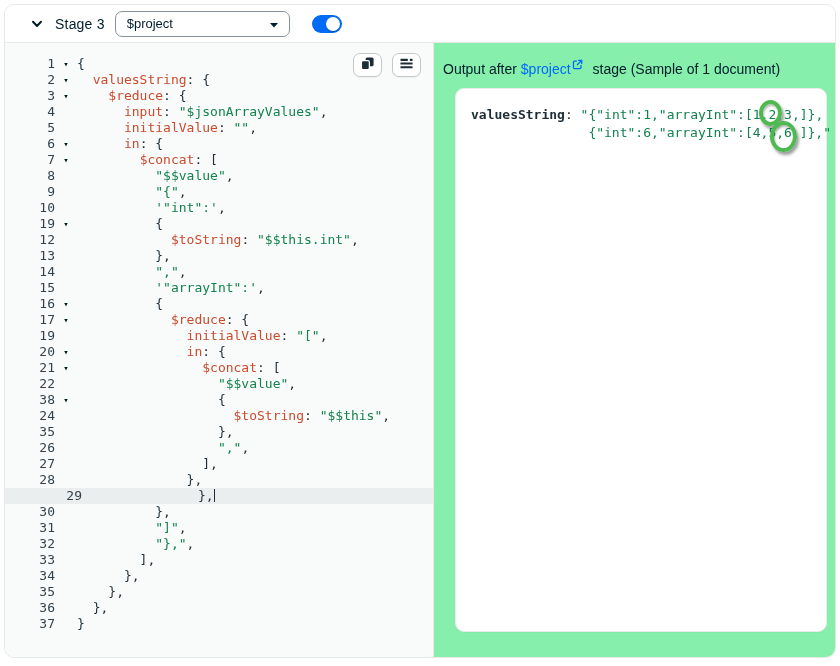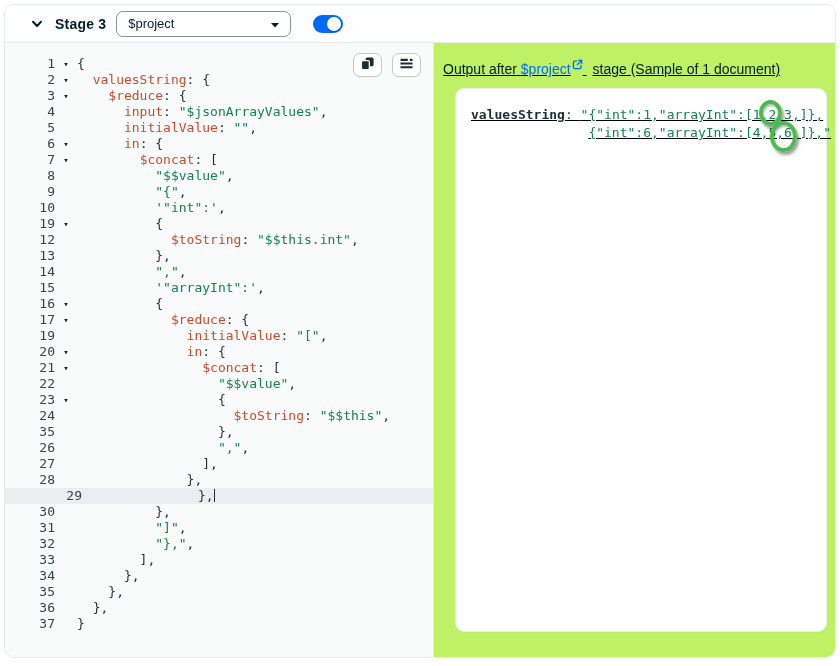--- a/index.html
+++ b/index.html
@@ -3,21 +3,21 @@
 <meta charset="utf-8">
 <style>
   * { margin:0; padding:0; box-sizing:border-box; }
   html,body { width:840px; height:666px; background:#ffffff; font-family:"Liberation Sans", sans-serif; }
   .stage-card { position:absolute; left:4px; top:4px; width:832px; height:654px;
     background:#fff; border:1px solid #e5eae9; border-radius:10px; overflow:hidden; }
   
   .stage-header { height:38px; display:flex; align-items:center; padding-left:24px;
     border-bottom:1px solid #e5eae9; background:#fff; }
   .collapse-btn { width:16px; height:16px; display:flex; align-items:center; justify-content:center; cursor:pointer; }
-  .stage-label { font-weight:bold; font-size:14px; color:#001e2b; margin-left:10px; letter-spacing:.2px; }
+  .stage-label { font-weight:normal; font-size:14px; color:#001e2b; margin-left:10px; letter-spacing:.2px; }
   .op-select { margin-left:10px; width:175px; height:26px; border:1px solid #889397; border-radius:7px;
     background:#fff; display:flex; align-items:center; padding:0 10px 0 11px; cursor:pointer; }
   .op-select .sel-text { font-size:13px; color:#001e2b; flex:1; }
   .toggle { margin-left:22px; width:30px; height:18px; border-radius:9px; background:#016bf8; position:relative; cursor:pointer; }
   .toggle .knob { position:absolute; top:2px; left:14px; width:14px; height:14px; border-radius:50%; background:#fff;
     box-shadow:0 1px 1px rgba(0,0,0,.25); }
   
   .stage-body { display:flex; height:615px; }
   .editor-pane { width:429px; background:#f9fbfa; border-right:1px solid #e5eae9; position:relative;
     padding-top:13px; overflow:hidden; }
@@ -28,21 +28,21 @@
   .code-line { display:flex; height:16px; line-height:16px; white-space:pre; }
   .code-line.active { background:#ebeeee;padding-left:27px; }
   .ln { width:50px; text-align:right; color:#33424b; flex:none; }
   .fold { width:22px; flex:none; text-align:center; font-size:9px; color:#001e2b; line-height:16px; cursor:pointer; }
   .code { flex:none; color:#1c2d38; }
   .tok-k { color:#ca4a2e; }
   .tok-s { color:#12824d; }
   .tok-p { color:#1c2d38; }
   .cursor { display:inline-block; width:1.5px; height:13px; background:#1c2d38; vertical-align:-2px; }
   
-  .output-pane { flex:1; background:#bef264; padding:12px 8px 0 9px;text-decoration:underline; }
+  .output-pane { flex:1; background:#86efac; padding:12px 8px 0 9px; }
   .output-header { font-size:14px; color:#001e2b; height:20px; line-height:20px; }
   .stage-link { color:#016bf8; text-decoration:none; cursor:pointer; }
   .ext-icon { display:inline-block; vertical-align:4px; margin-left:1px; }
   .out-suffix { margin-left:6px; }
   .doc-card { margin-top:13px; margin-left:12px; width:372px; height:544px; background:#fff;
     border:1px solid #e8edeb; border-radius:9px; box-shadow:0 1px 1px rgba(0,0,0,.02);
     padding:17px 14px 0 15px; position:relative; }
   .doc-line { font-family:"DejaVu Sans Mono", monospace; font-size:13px; line-height:18px; display:flex; }
   .doc-key { font-weight:bold; color:#1c2d38; flex:none; }
   .doc-sep { color:#1c2d38; flex:none; white-space:pre; }
@@ -117,21 +117,21 @@
           <div class="code-line"><span class="ln">12</span><span class="fold"></span><span class="code"><span class="tok-p">            </span><span class="tok-k">$toString</span><span class="tok-p">: </span><span class="tok-s">"$$this.int"</span><span class="tok-p">,</span></span></div>
           <div class="code-line"><span class="ln">13</span><span class="fold"></span><span class="code"><span class="tok-p">          },</span></span></div>
           <div class="code-line"><span class="ln">14</span><span class="fold"></span><span class="code"><span class="tok-p">          </span><span class="tok-s">","</span><span class="tok-p">,</span></span></div>
           <div class="code-line"><span class="ln">15</span><span class="fold"></span><span class="code"><span class="tok-p">          </span><span class="tok-s">'"arrayInt":'</span><span class="tok-p">,</span></span></div>
           <div class="code-line"><span class="ln">16</span><span class="fold">▾</span><span class="code"><span class="tok-p">          {</span></span></div>
           <div class="code-line"><span class="ln">17</span><span class="fold">▾</span><span class="code"><span class="tok-p">            </span><span class="tok-k">$reduce</span><span class="tok-p">: {</span></span></div>
           <div class="code-line"><span class="ln">19</span><span class="fold"></span><span class="code"><span class="tok-p">              </span><span class="tok-k">initialValue</span><span class="tok-p">: </span><span class="tok-s">"["</span><span class="tok-p">,</span></span></div>
           <div class="code-line"><span class="ln">20</span><span class="fold">▾</span><span class="code"><span class="tok-p">              </span><span class="tok-k">in</span><span class="tok-p">: {</span></span></div>
           <div class="code-line"><span class="ln">21</span><span class="fold">▾</span><span class="code"><span class="tok-p">                </span><span class="tok-k">$concat</span><span class="tok-p">: [</span></span></div>
           <div class="code-line"><span class="ln">22</span><span class="fold"></span><span class="code"><span class="tok-p">                  </span><span class="tok-s">"$$value"</span><span class="tok-p">,</span></span></div>
-          <div class="code-line"><span class="ln">23</span><span class="fold">▾</span><span class="code"><span class="tok-p">                  {</span></span></div>
+          <div class="code-line"><span class="ln">38</span><span class="fold">▾</span><span class="code"><span class="tok-p">                  {</span></span></div>
           <div class="code-line"><span class="ln">24</span><span class="fold"></span><span class="code"><span class="tok-p">                    </span><span class="tok-k">$toString</span><span class="tok-p">: </span><span class="tok-s">"$$this"</span><span class="tok-p">,</span></span></div>
           <div class="code-line"><span class="ln">35</span><span class="fold"></span><span class="code"><span class="tok-p">                  },</span></span></div>
           <div class="code-line"><span class="ln">26</span><span class="fold"></span><span class="code"><span class="tok-p">                  </span><span class="tok-s">","</span><span class="tok-p">,</span></span></div>
           <div class="code-line"><span class="ln">27</span><span class="fold"></span><span class="code"><span class="tok-p">                ],</span></span></div>
           <div class="code-line"><span class="ln">28</span><span class="fold"></span><span class="code"><span class="tok-p">              },</span></span></div>
           <div class="code-line active"><span class="ln">29</span><span class="fold"></span><span class="code"><span class="tok-p">            },</span><span class="cursor"></span></span></div>
           <div class="code-line"><span class="ln">30</span><span class="fold"></span><span class="code"><span class="tok-p">          },</span></span></div>
           <div class="code-line"><span class="ln">31</span><span class="fold"></span><span class="code"><span class="tok-p">          </span><span class="tok-s">"]"</span><span class="tok-p">,</span></span></div>
           <div class="code-line"><span class="ln">32</span><span class="fold"></span><span class="code"><span class="tok-p">          </span><span class="tok-s">"},"</span><span class="tok-p">,</span></span></div>
           <div class="code-line"><span class="ln">33</span><span class="fold"></span><span class="code"><span class="tok-p">        ],</span></span></div>

